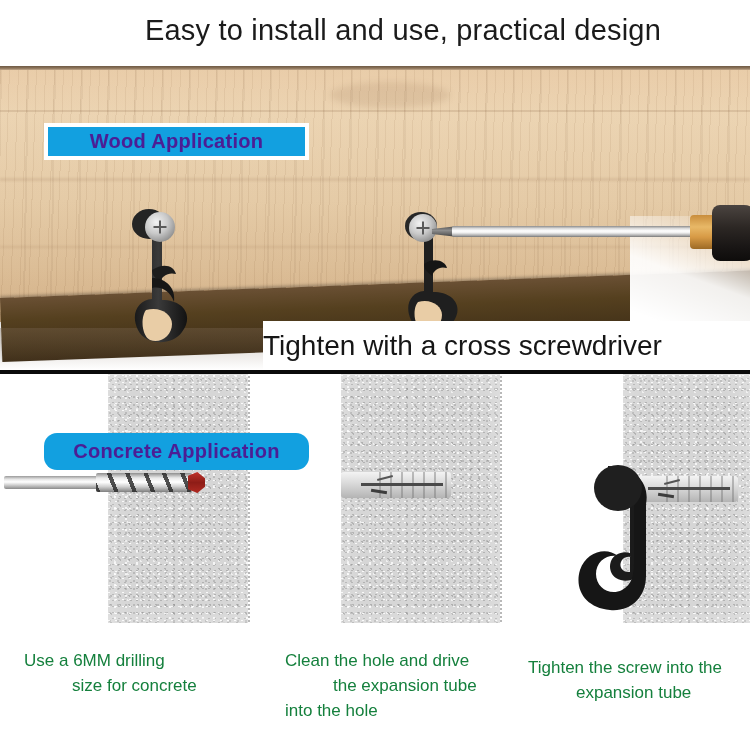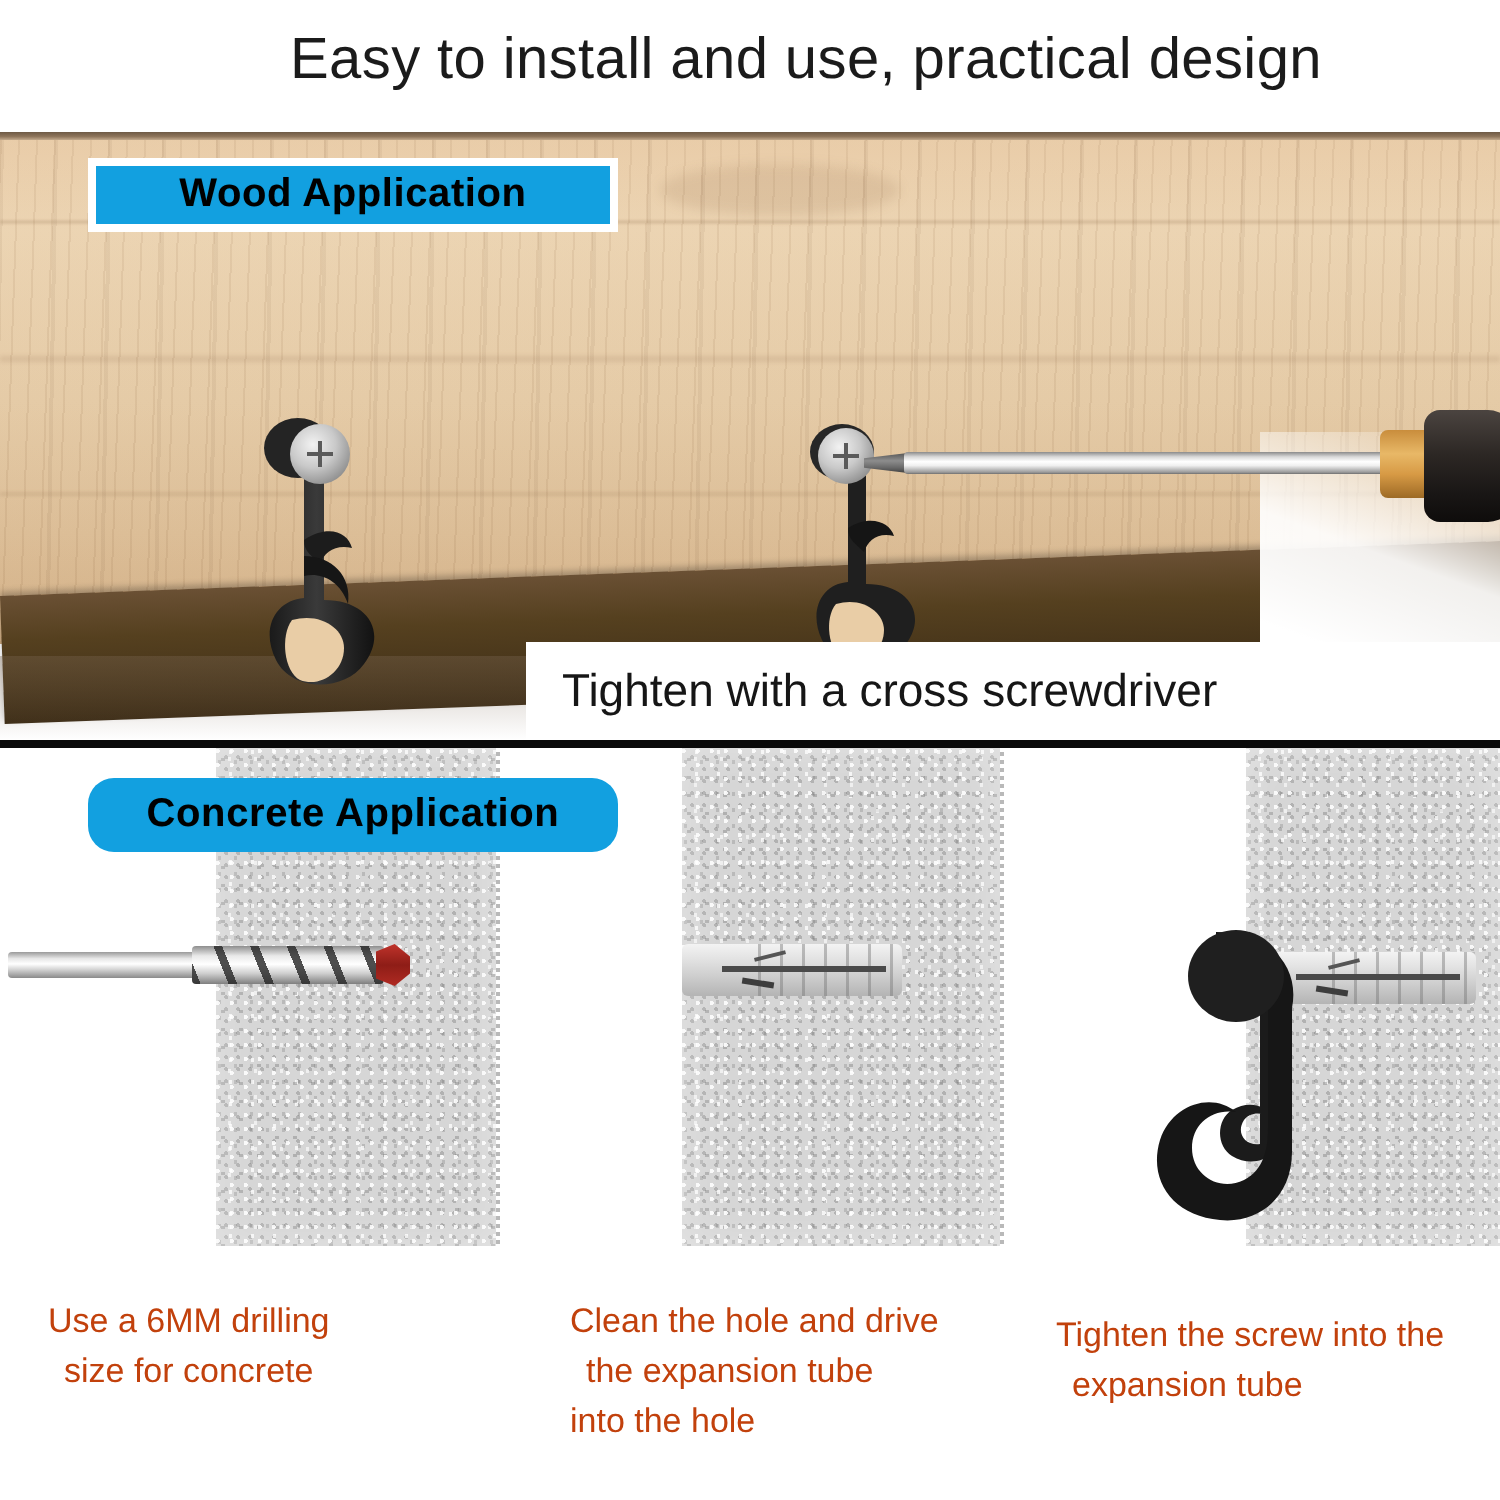--- a/index.html
+++ b/index.html
@@ -63,26 +63,27 @@
     position:absolute;left:0;top:262px;width:750px;height:42px;
     background:linear-gradient(180deg,rgba(120,100,80,.38) 0%,rgba(255,255,255,0) 100%);
   }
   .wood-white-right{
     position:absolute;right:0;top:150px;width:120px;height:154px;
     background:linear-gradient(200deg,rgba(255,255,255,0) 0%,rgba(255,255,255,.92) 42%,#fff 70%);
   }
 
   
   .badge{
-    position:absolute;color:#000000;background:#12a0e0;
+    position:absolute;color:#4c1d95;background:#12a0e0;
     font-family:"Liberation Sans",sans-serif;
     font-size:20px;font-weight:700;letter-spacing:.3px;
     display:flex;align-items:center;justify-content:center;
     border:4px solid #ffffff;box-sizing:border-box;
     text-shadow:0 0 1px rgba(0,0,0,.06);
+    margin-top:44px;
   }
   #badge-wood{left:44px;top:79px;width:265px;height:37px;}
   #badge-concrete{left:44px;top:389px;width:265px;height:37px;border:none;}
 
   
   .hook{position:absolute;}
   .hook svg{display:block;}
 
   
   .sd-shaft{
@@ -106,21 +107,21 @@
     border-radius:8px 14px 14px 8px;
   }
 
   
   .tighten-box{
     position:absolute;left:263px;top:321px;width:487px;height:49px;
     background:#ffffff;display:flex;align-items:center;
   }
   .tighten-box span{
     font-family:"Liberation Sans",sans-serif;
-    font-size:23px;color:#161616;white-space:nowrap;padding-left:18px;
+    font-size:28px;color:#161616;white-space:nowrap;
   }
 
   
   .hr-black{
     position:absolute;left:0;top:370px;width:750px;height:4px;background:#0a0a0a;
   }
 
   
   .bottom{
     position:absolute;left:0;top:374px;width:750px;height:376px;background:#ffffff;
@@ -206,26 +207,26 @@
     transform:translate(-50%,-50%);
     background:
       linear-gradient(90deg,transparent 44%,#5a5a5a 44%,#5a5a5a 56%,transparent 56%),
       linear-gradient(0deg,transparent 44%,#5a5a5a 44%,#5a5a5a 56%,transparent 56%);
   }
 
   
   .cap{
     position:absolute;
     font-family:"Liberation Sans",sans-serif;
-    font-size:17px;line-height:25px;color:#c2410c;
+    font-size:17px;line-height:25px;color:#15803d;
   }
   #cap-1{left:24px;top:648px;width:215px;text-align:left;}
   #cap-2{left:285px;top:648px;width:215px;text-align:left;}
   #cap-3{left:528px;top:655px;width:215px;text-align:left;}
-  .cap .l2{display:block;padding-left:8px;}
+  .cap .l2{display:block;padding-left:8px;margin-left:40px;}
 </style>
 </head>
 <body>
 
 <div id="page">
 
   <div class="headline">Easy to install and use, practical design</div>
 
   <div class="wood-panel">
     <div class="wood-top-edge"></div>

